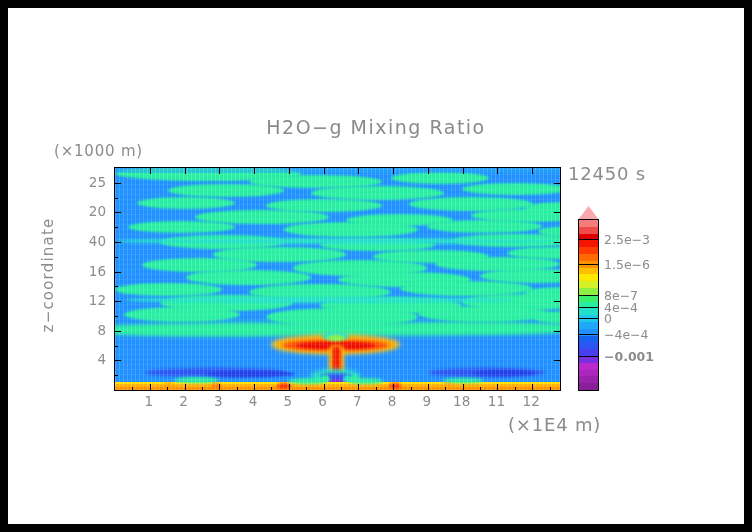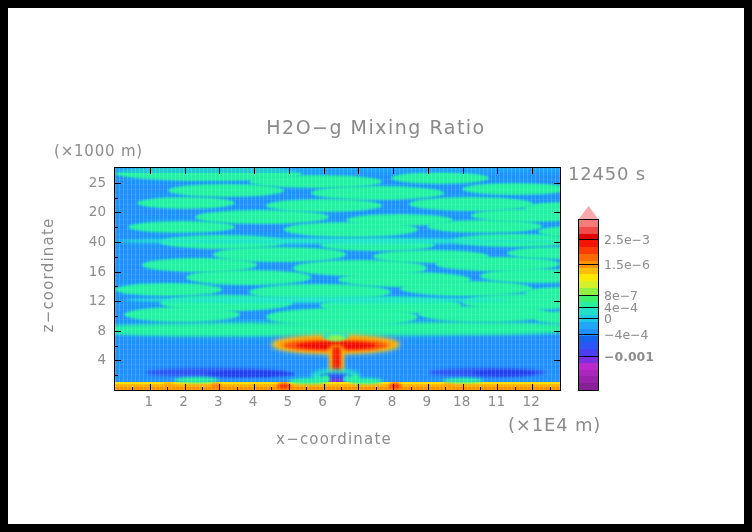--- a/index.html
+++ b/index.html
@@ -62,21 +62,20 @@
   <div id="sheet">
 
     <div class="txt" id="title">H2O−g Mixing Ratio</div>
 
     <div class="txt" id="yunit">(×1000 m)</div>
 
     <div class="txt" id="time">12450 s</div>
 
     <div class="txt" id="xunit">(×1E4 m)</div>
 
-    <div class="txt" id="xlabel">x−coordinate</div>
 
     <div class="txt" id="ylabel">z−coordinate</div>
 
     <div id="plot">
       <div id="plotinner">
           <div style="position: absolute; left: 0px; top: 0px; width: 445px; height: 222px; background: rgb(30, 144, 255);"></div>
           <div class="blob" style="left: 0px; top: -2.479px; width: 186.9px; height: 15.318px; background: rgb(39, 238, 160); filter: blur(1.1px);"></div>
           <div class="blob" style="left: 133.5px; top: 6.512px; width: 133.5px; height: 13.616px; background: rgb(39, 238, 160); filter: blur(1.1px);"></div>
           <div class="blob" style="left: 275.9px; top: 4.403px; width: 97.9px; height: 11.914px; background: rgb(39, 238, 160); filter: blur(1.1px);"></div>
           <div class="blob" style="left: 53.4px; top: 15.8175px; width: 115.7px; height: 12.765px; background: rgb(39, 238, 160); filter: blur(1.1px);"></div>

